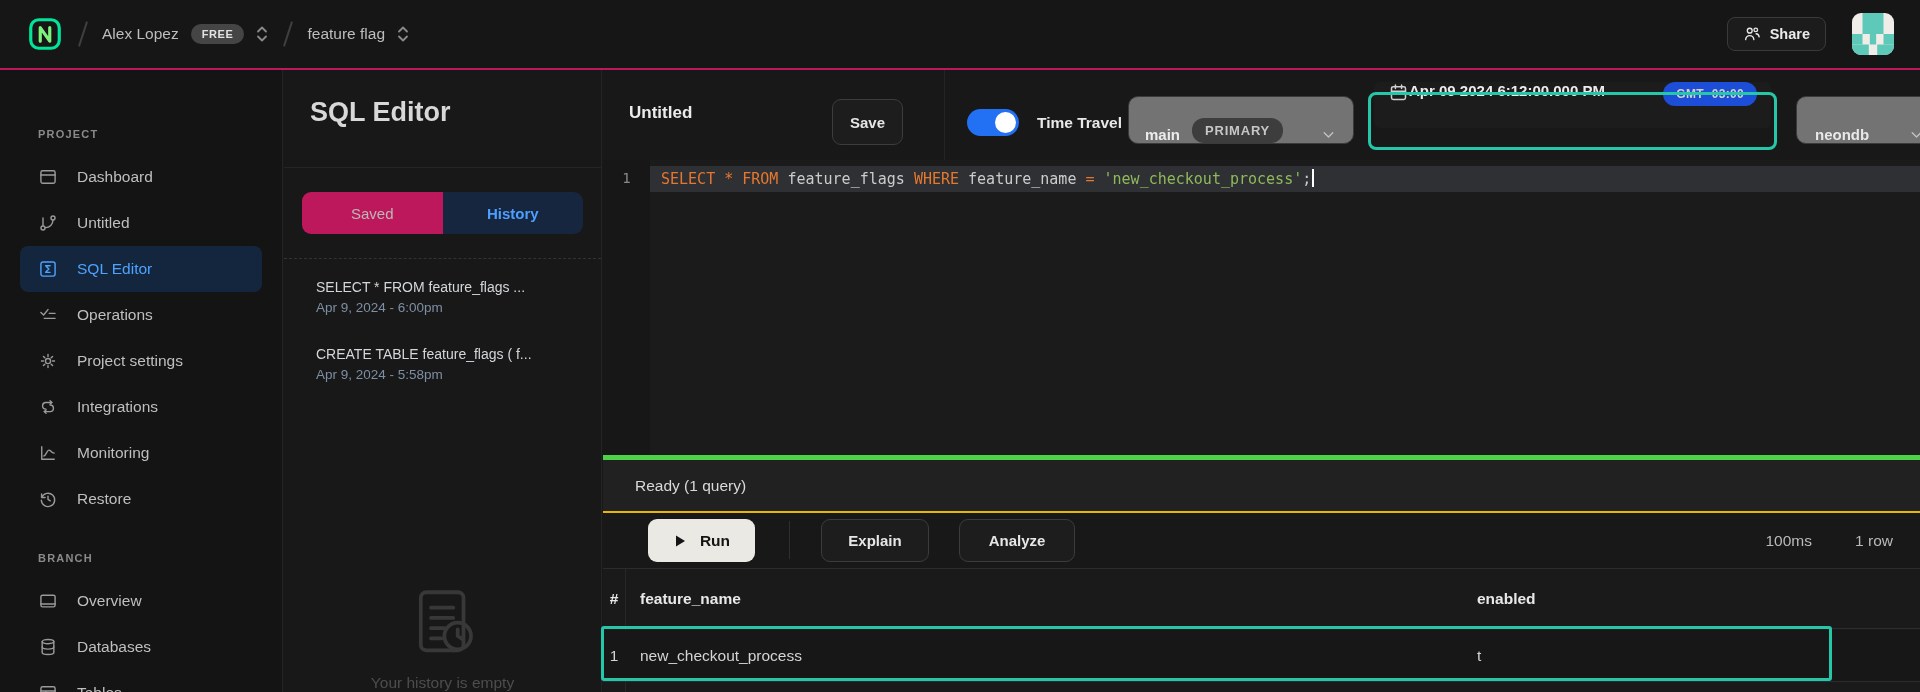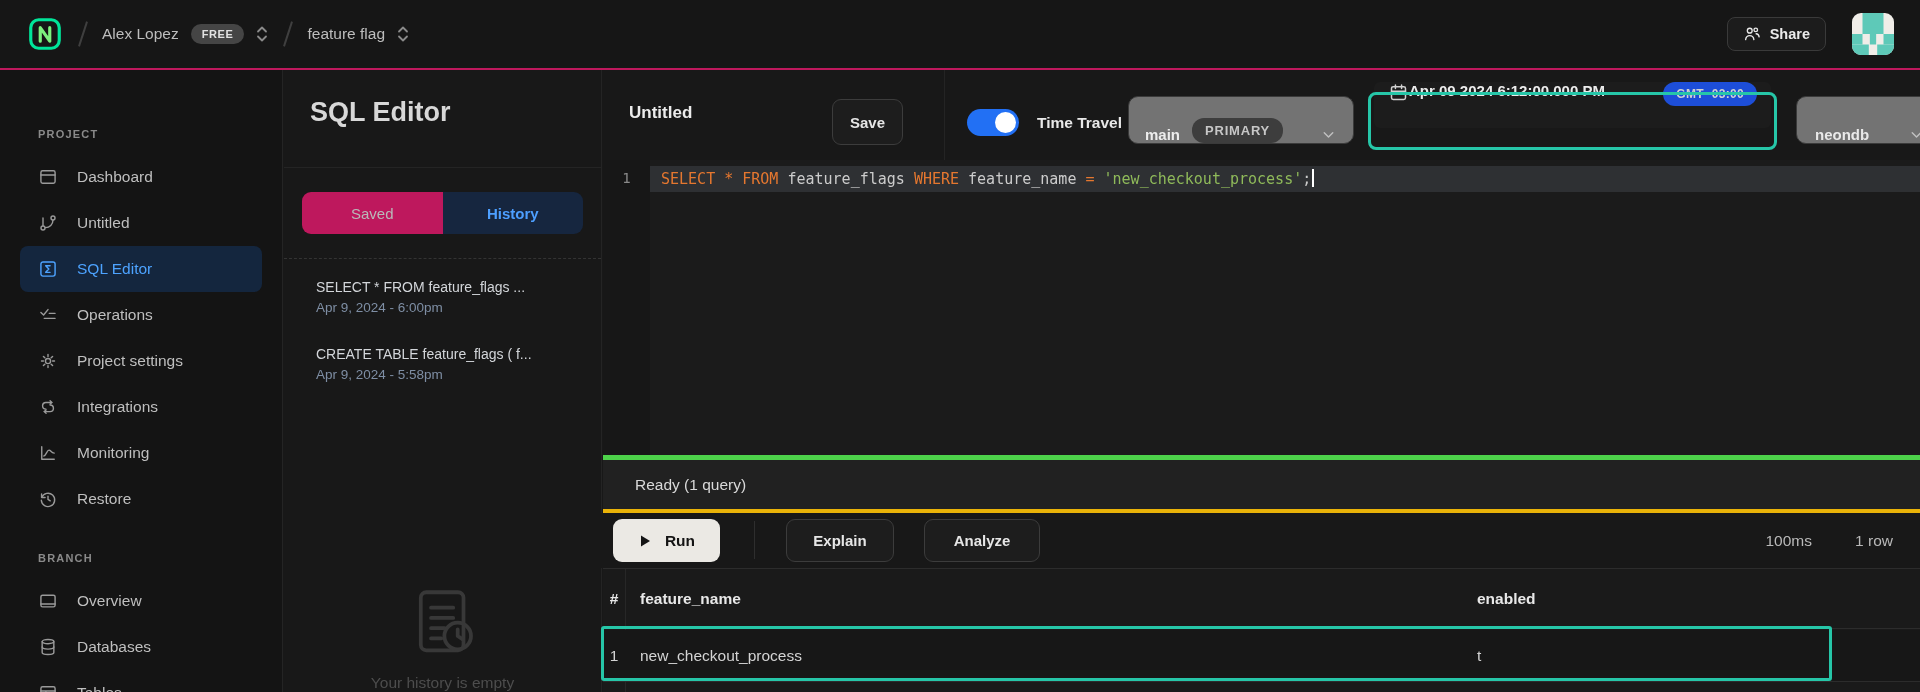--- a/index.html
+++ b/index.html
@@ -88,23 +88,23 @@
           font-size:14px;color:#8a8a8a}
   .active-line{position:absolute;left:47px;right:0;top:6px;height:26px;background:#2e3033}
   .codeline{position:absolute;left:58px;top:9px;font-family:"DejaVu Sans Mono",monospace;font-size:15px;
             white-space:pre}
   .tk-kw{color:#e5772f}.tk-id{color:#cccccc}.tk-str{color:#8fba5a}.tk-pl{color:#cccccc}
   .cursor{display:inline-block;width:2px;height:18px;background:#ffffff;vertical-align:-3px;margin-left:1px}
 
   
   .green-div{position:absolute;top:455px;left:603px;right:0;height:5px;background:#4dd24a}
   .statusbar{position:absolute;top:460px;left:603px;right:0;height:53px;background:#212121;
-             border-bottom:4px solid #eab308;display:flex;align-items:center;padding-left:32px;
+             border-bottom:2px solid #eab308;display:flex;align-items:center;padding-left:32px;
              font-size:15.5px;color:#d9d9d9}
-  .actions{position:absolute;top:513px;left:580px;right:0;height:55px;background:#181818}
+  .actions{position:absolute;top:513px;left:615px;right:0;height:55px;background:#181818}
   .run-btn{position:absolute;left:33px;top:6px;width:107px;height:43px;display:flex;align-items:center;
            justify-content:center;gap:13px;background:#ebe9e4;color:#141414;font-size:15.5px;font-weight:bold;
            border-radius:9px;cursor:pointer}
   .a-vdiv{position:absolute;left:174px;top:8px;height:38px;width:1px;background:#2e2e2e}
   .explain-btn{position:absolute;left:206px;top:6px;width:108px;height:43px}
   .analyze-btn{position:absolute;left:344px;top:6px;width:116px;height:43px}
   .meta{position:absolute;top:0;height:55px;display:flex;align-items:center;font-size:15.5px;color:#b9b9b9}
   .meta-dur{right:108px}
   .meta-rows{right:27px}
 

